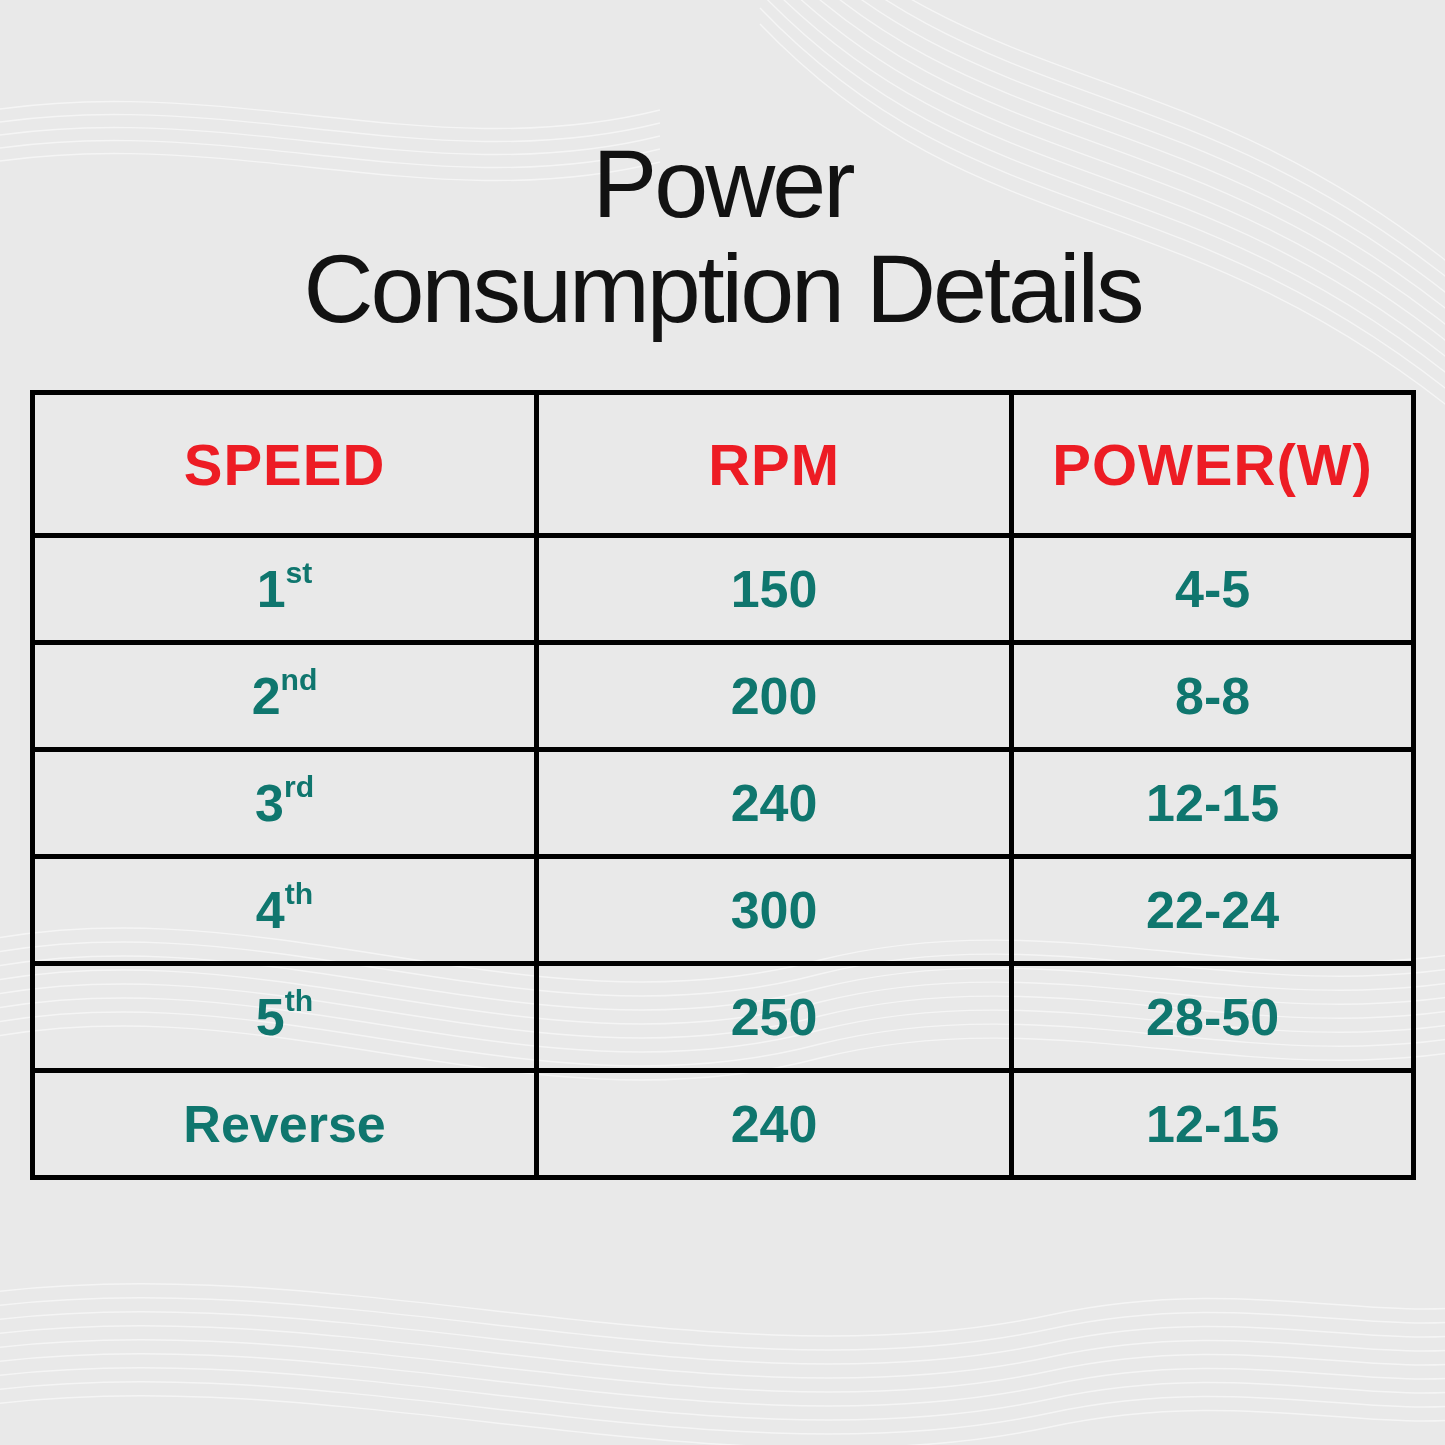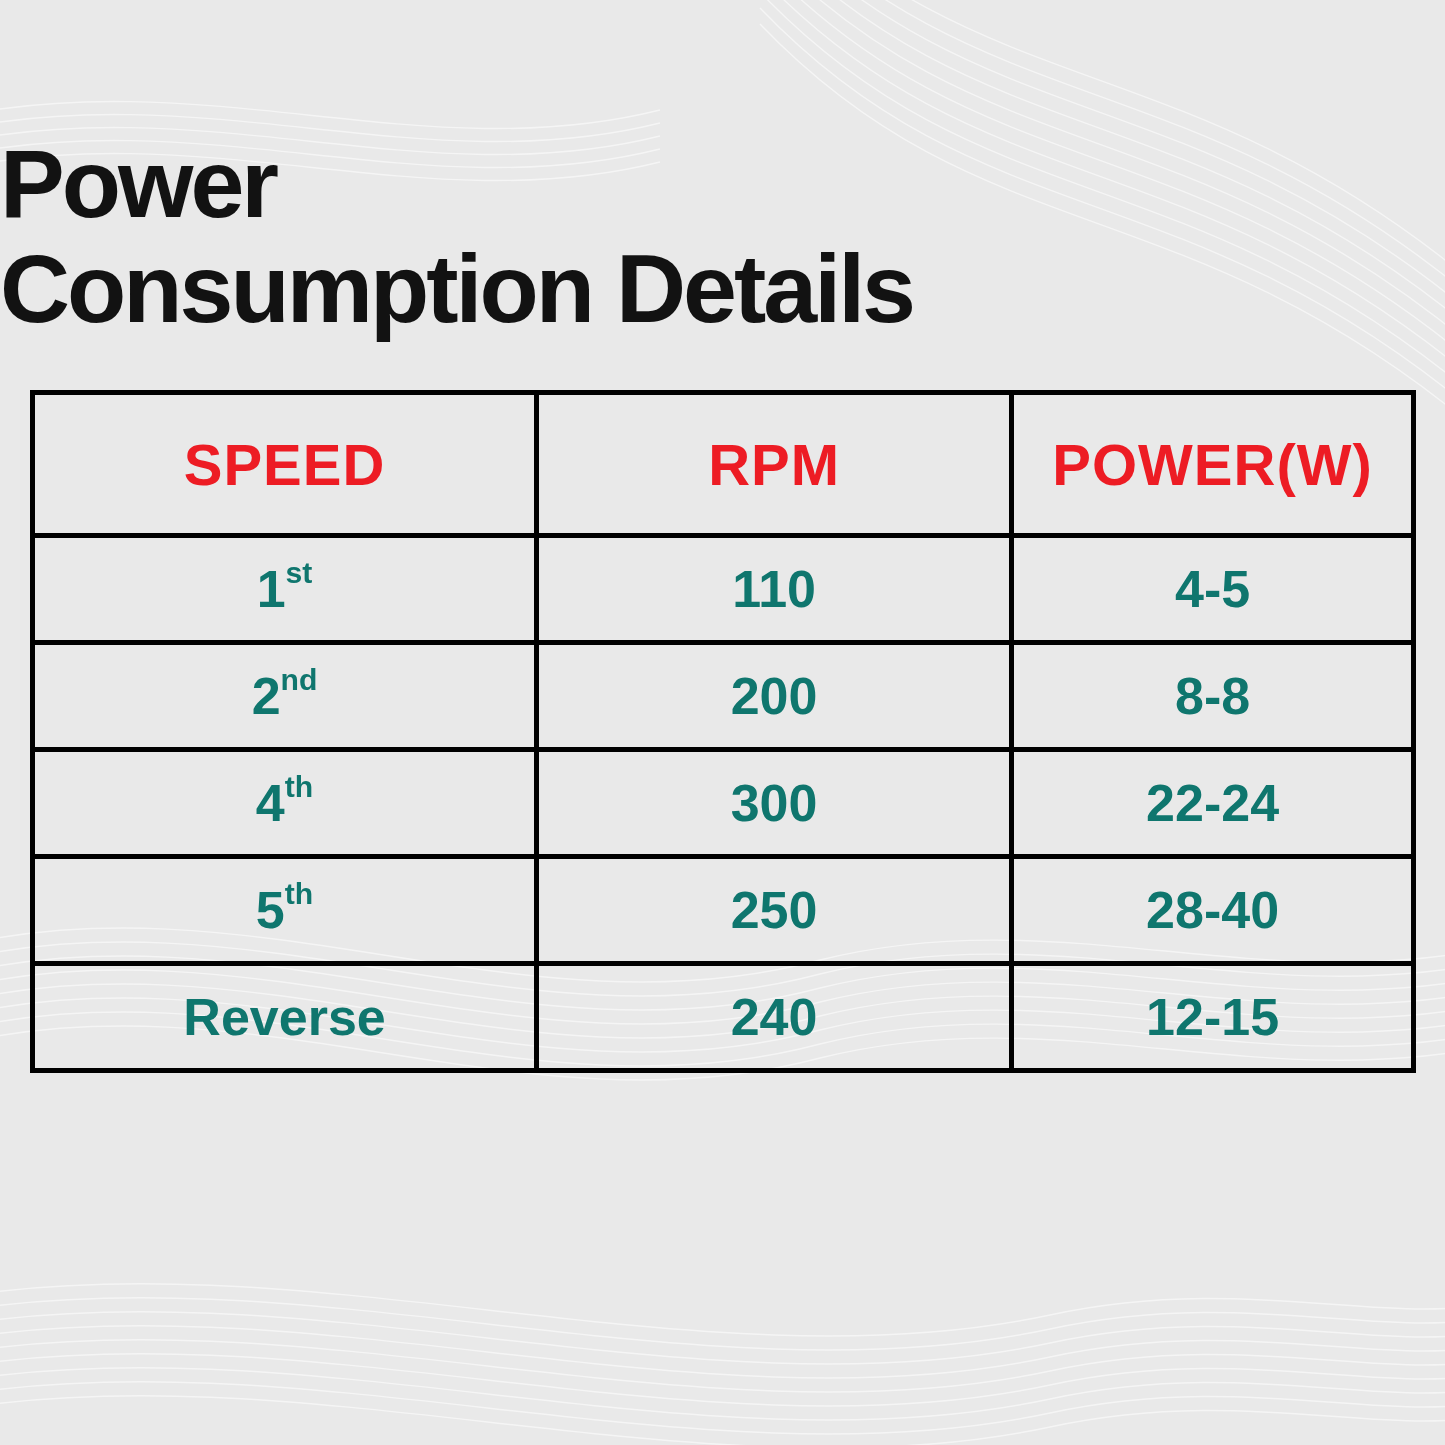--- a/index.html
+++ b/index.html
@@ -20,23 +20,23 @@
     top: 0;
     width: 1445px;
     height: 1445px;
     pointer-events: none;
   }
   .title {
     position: absolute;
     left: 0;
     top: 132px;
     width: 100%;
-    text-align: left;
+    text-align: center;
     color: #121212;
-    font-weight: 700;
+    font-weight: 400;
     font-size: 97px;
     line-height: 1.08;
     letter-spacing: -3px;
   }
   table.power-table {
     position: absolute;
     left: 30px;
     top: 390px;
     width: 1386px;
     border-collapse: collapse;
@@ -138,37 +138,42 @@
       <col class="c3">
   </colgroup>
   <tbody>
     <tr class="header-row">
       <th class="col-header">SPEED</th>
       <th class="col-header">RPM</th>
       <th class="col-header">POWER(W)</th>
     </tr>
     <tr class="data-row">
       <td class="cell"><span>1</span><sup>st</sup></td>
-      <td class="cell">110</td>
+      <td class="cell">150</td>
       <td class="cell">4-5</td>
     </tr>
     <tr class="data-row">
       <td class="cell"><span>2</span><sup>nd</sup></td>
       <td class="cell">200</td>
       <td class="cell">8-8</td>
+    </tr>
+    <tr class="data-row">
+      <td class="cell"><span>3</span><sup>rd</sup></td>
+      <td class="cell">240</td>
+      <td class="cell">12-15</td>
     </tr>
     <tr class="data-row">
       <td class="cell"><span>4</span><sup>th</sup></td>
       <td class="cell">300</td>
       <td class="cell">22-24</td>
     </tr>
     <tr class="data-row">
       <td class="cell"><span>5</span><sup>th</sup></td>
       <td class="cell">250</td>
-      <td class="cell">28-40</td>
+      <td class="cell">28-50</td>
     </tr>
     <tr class="data-row">
       <td class="cell"><span>Reverse</span><sup></sup></td>
       <td class="cell">240</td>
       <td class="cell">12-15</td>
     </tr>
   </tbody>
 </table>
 
 </body></html>

